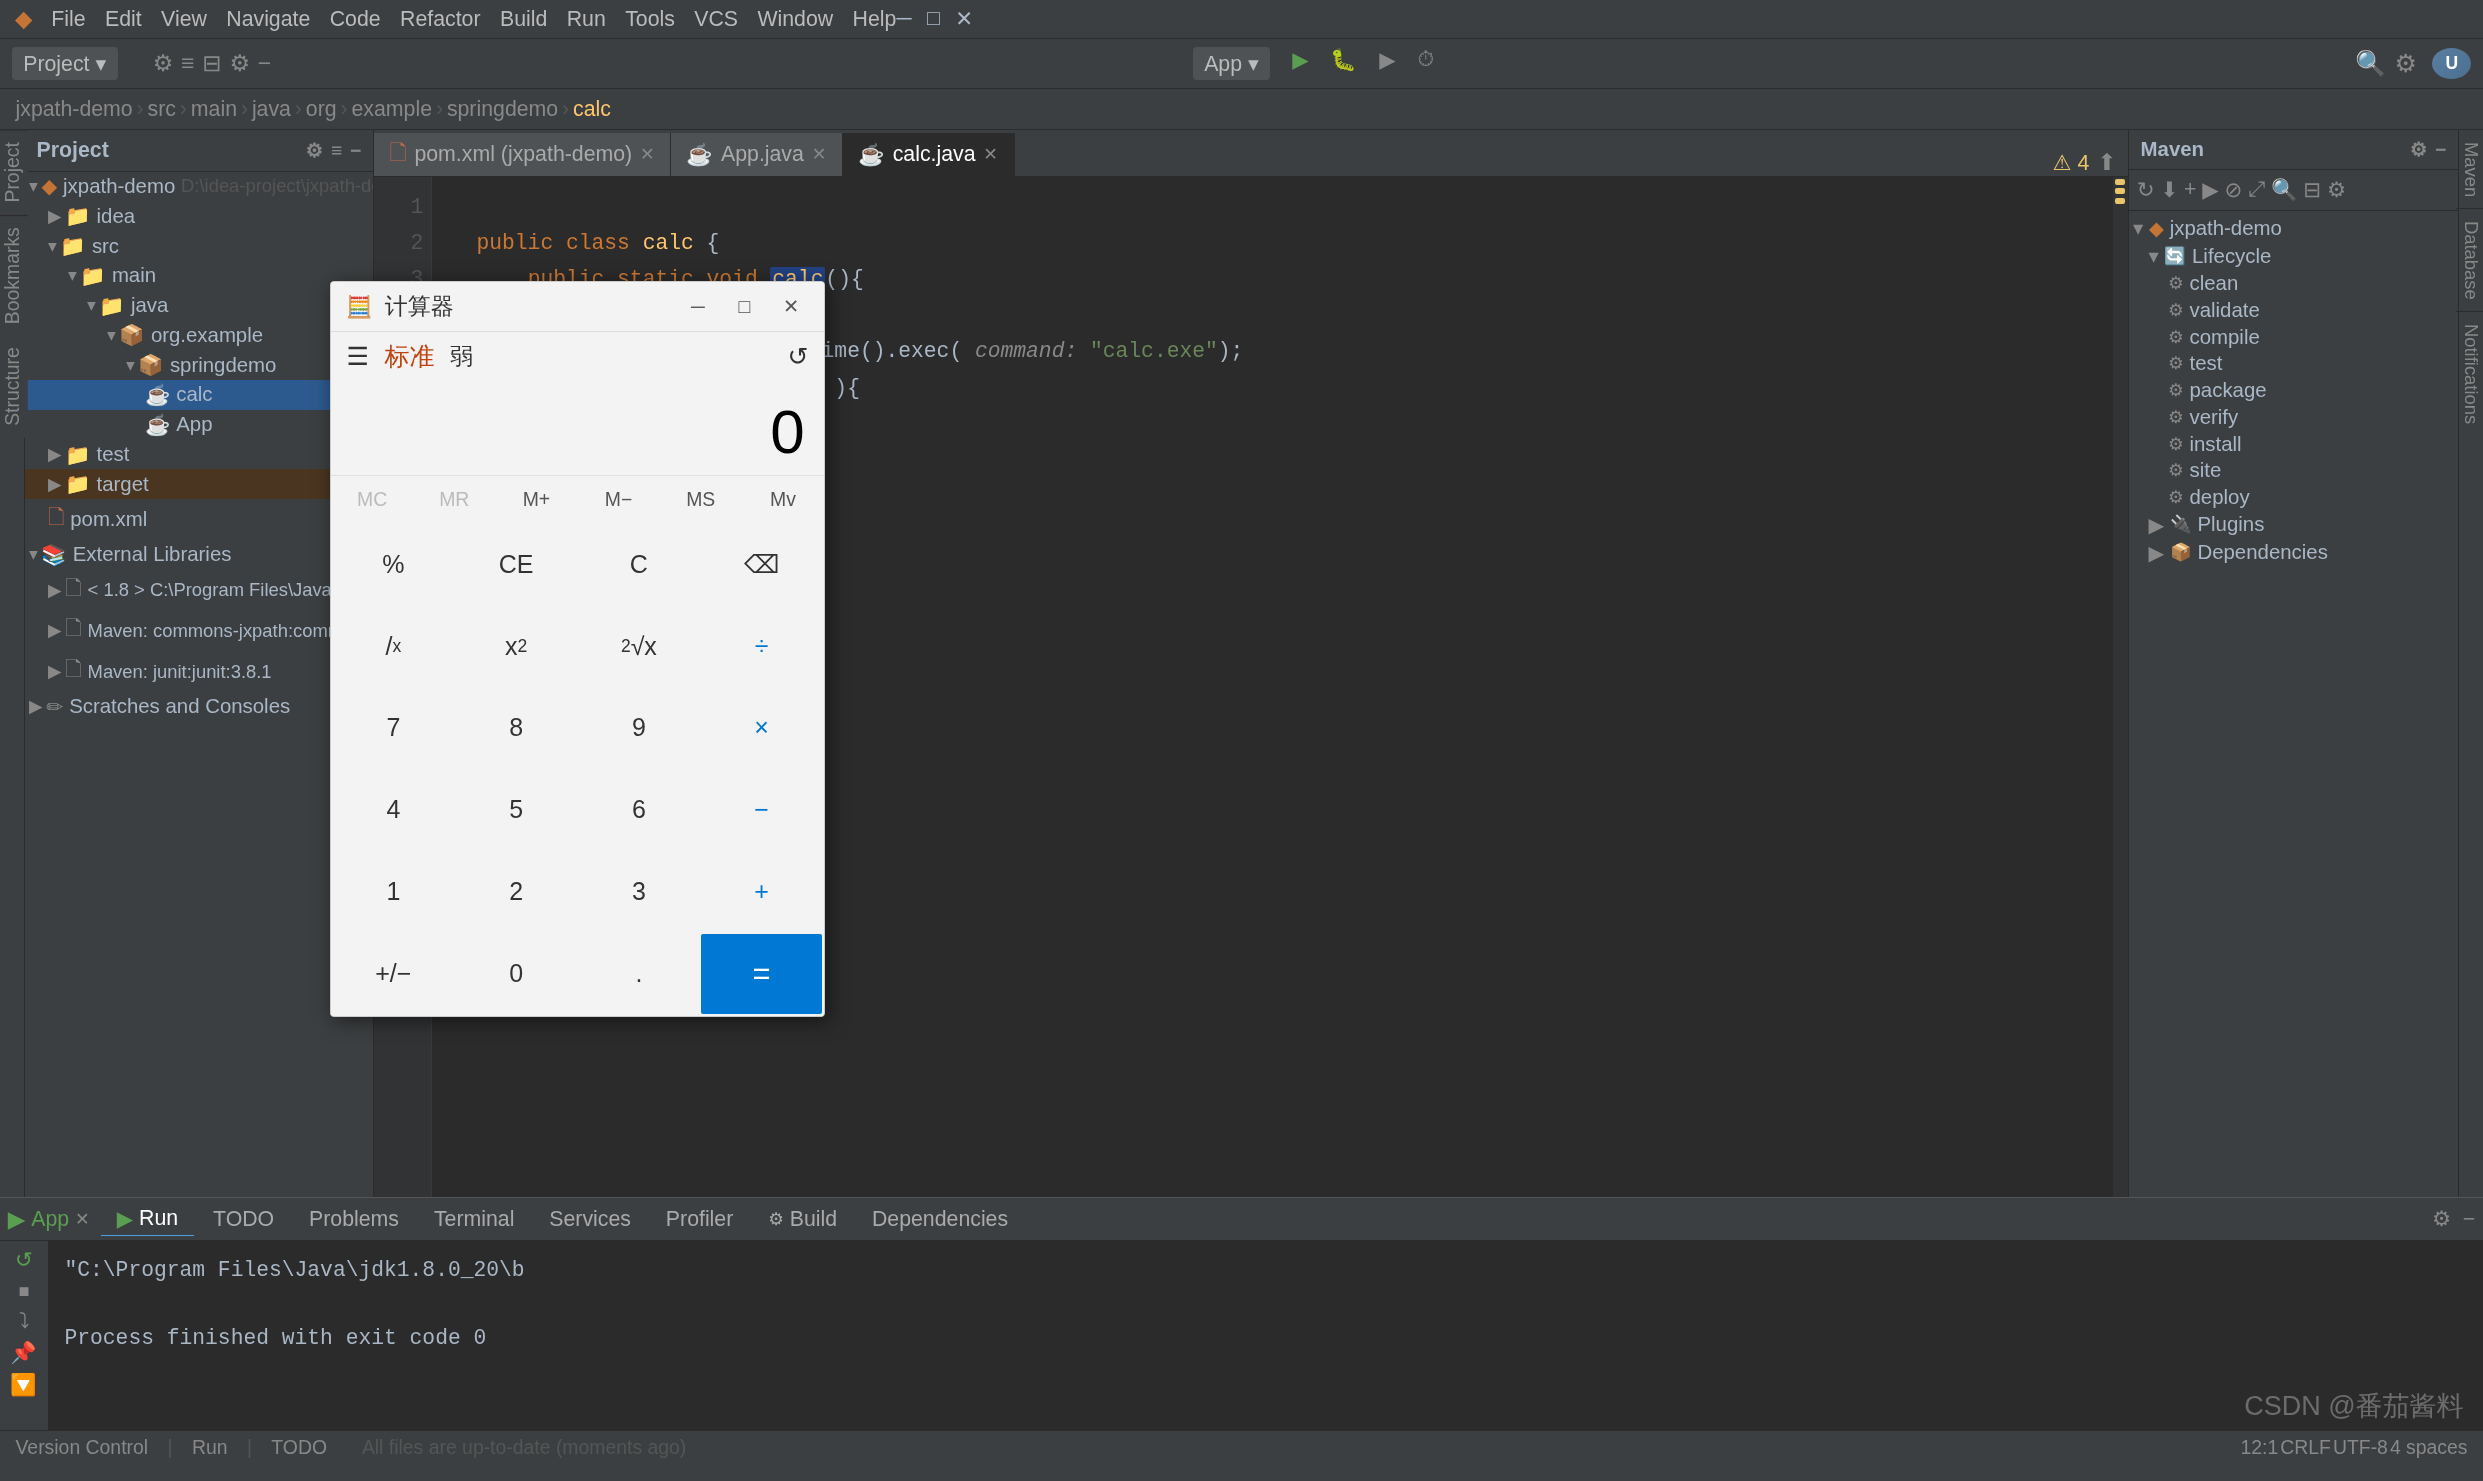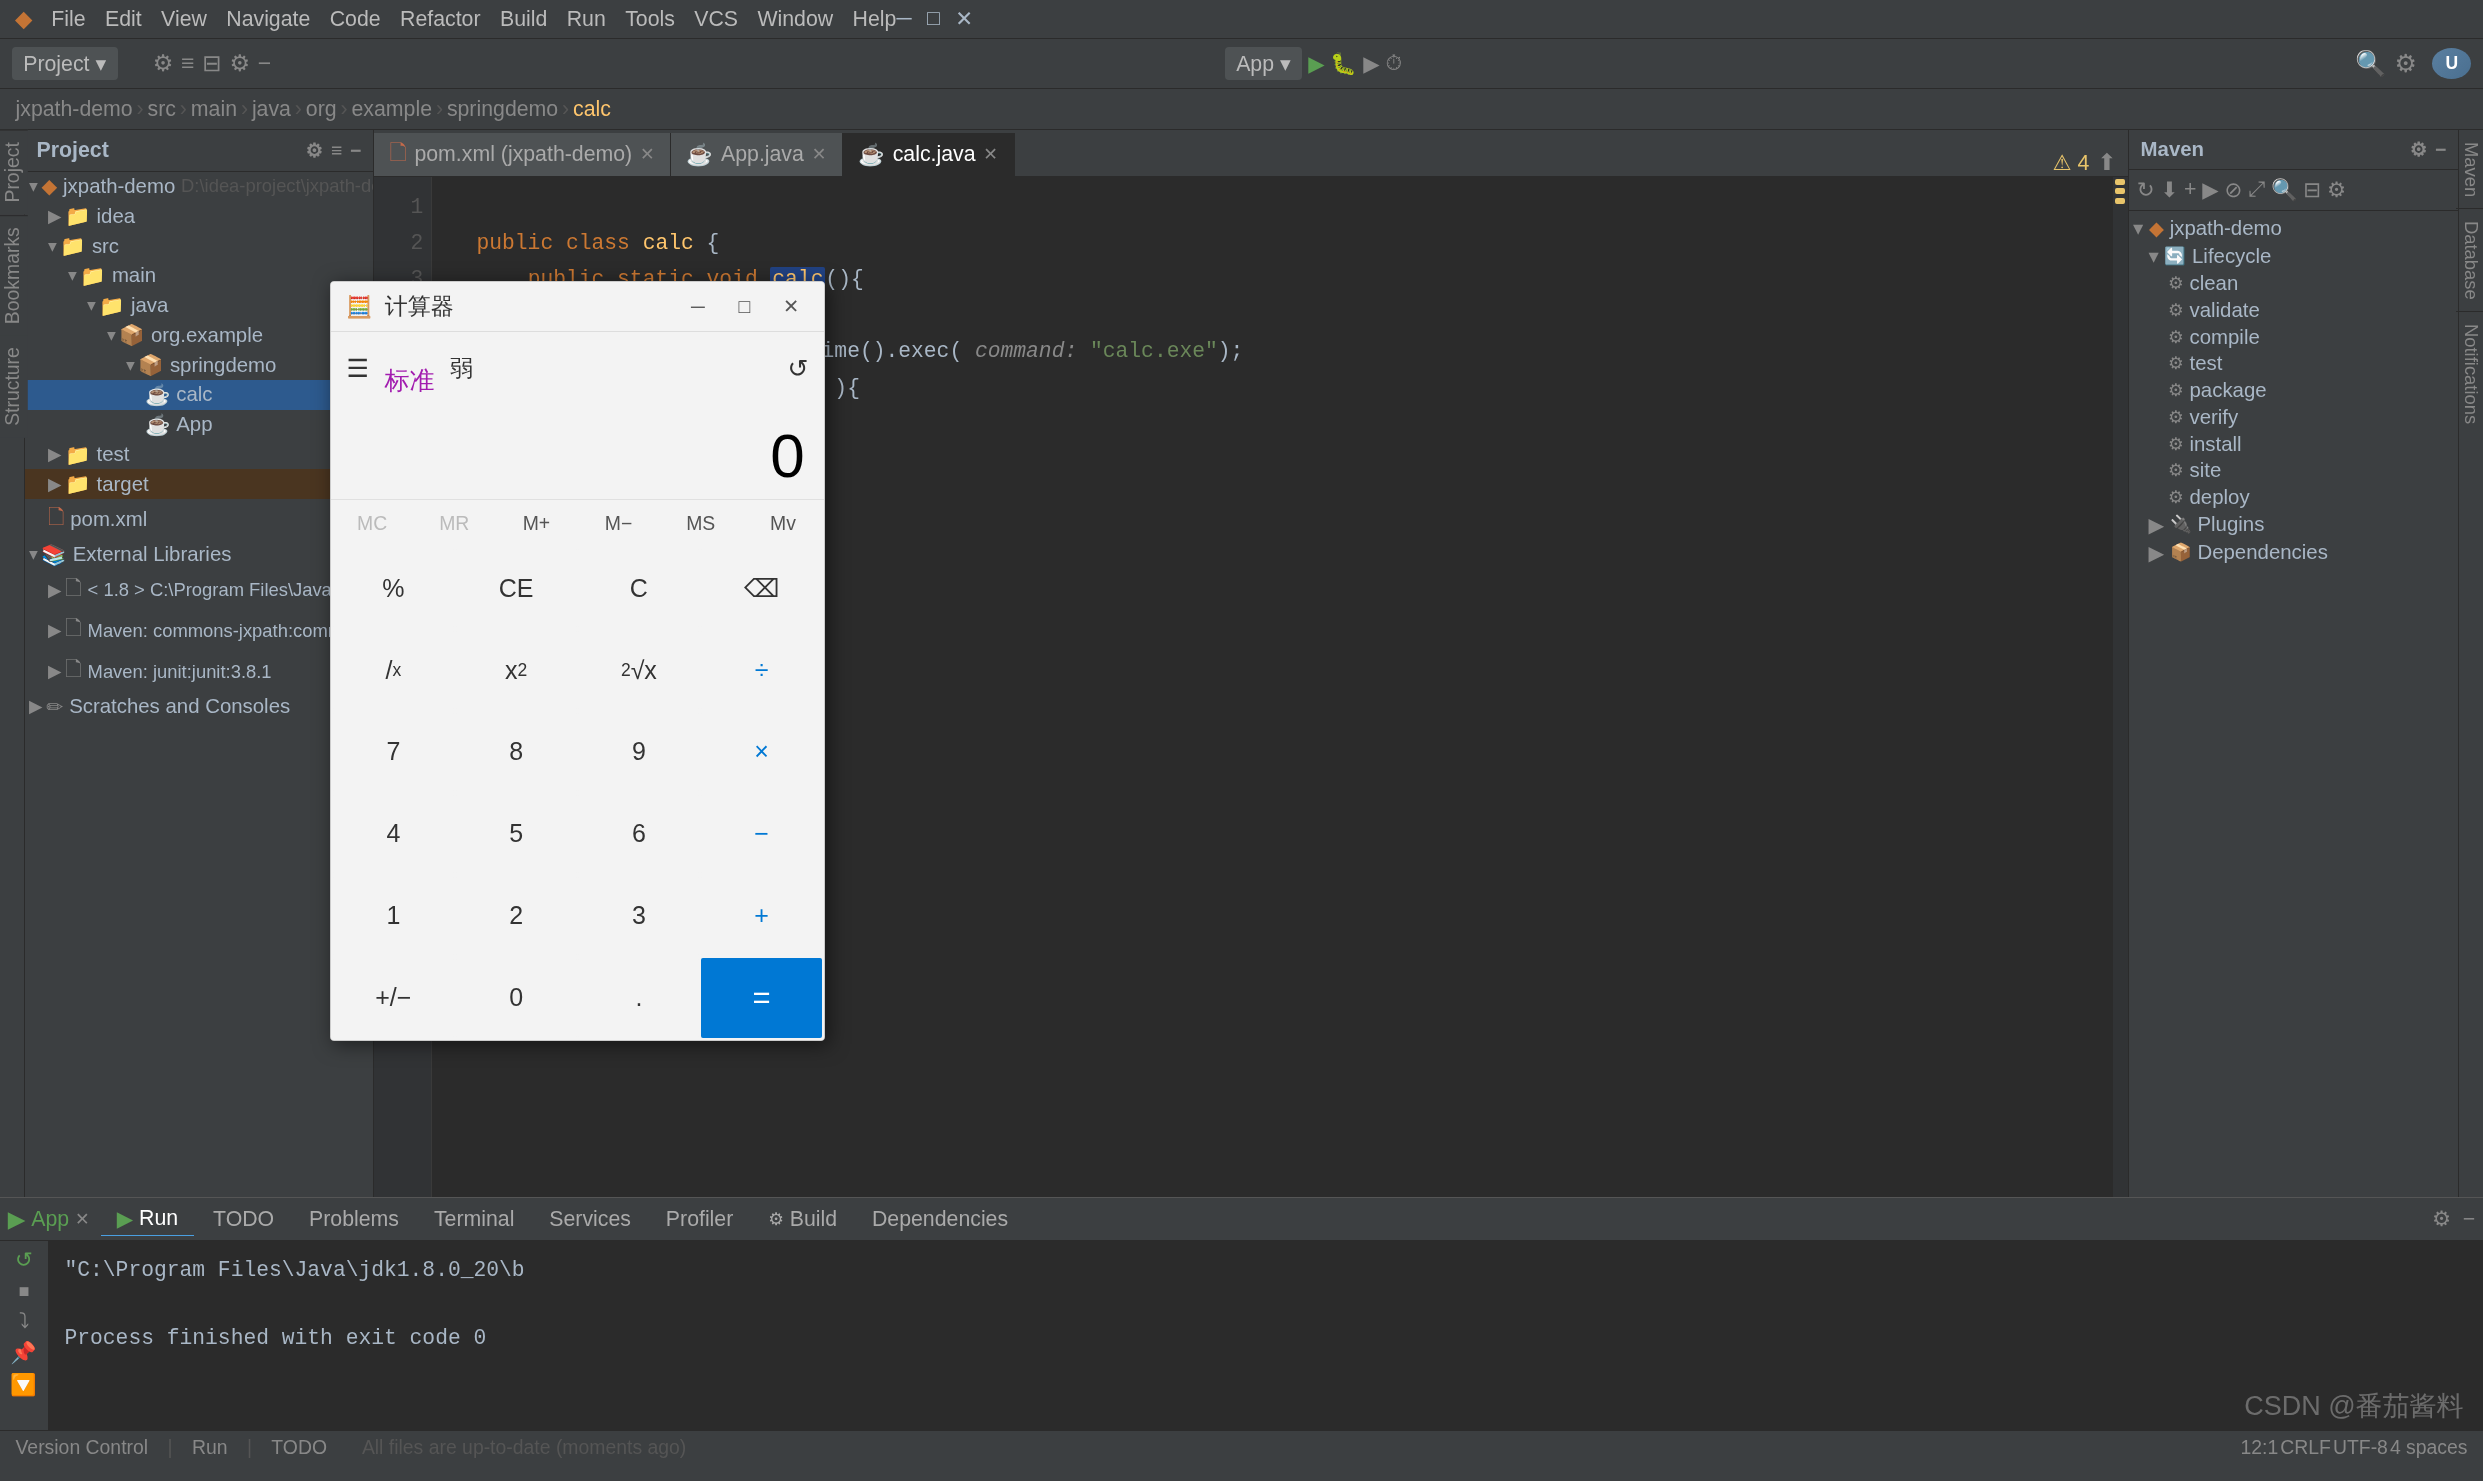--- a/index.html
+++ b/index.html
@@ -290,21 +290,21 @@
     }
 
     .calc-header {
       display: flex;
       align-items: center;
       padding: 7.8px 15.5px;
       gap: 15.5px;
       background: #f3f3f3;
     }
     .calc-menu-icon { font-size: 25px; color: #333; cursor: pointer; }
-    .calc-mode { font-size: 25px; color: #a21caf; font-weight: 500; margin-top: 24px; }
+    .calc-mode { font-size: 25px; color: #c2410c; font-weight: 500; }
     .calc-mode-2 { font-size: 23px; color: #333; cursor: pointer; }
     .calc-history { margin-left: auto; font-size: 25px; color: #333; cursor: pointer; }
 
     .calc-display {
       background: #f3f3f3;
       padding: 15.5px 19.4px 7.8px;
       text-align: right;
       font-size: 62px;
       color: #000;
       min-height: 87px;
@@ -408,21 +408,21 @@
 
 <div class="toolbar">
   <span style="font-size:21.3px;background:#4e5254;padding:3.9px 11.6px;border-radius:3.9px;color:#bbb;cursor:pointer;">Project ▾</span>
   <span style="width:19.4px;"></span>
   <span style="color:#888;cursor:pointer;">⚙</span>
   <span style="color:#888;cursor:pointer;">≡</span>
   <span style="color:#888;cursor:pointer;">⊟</span>
   <span style="color:#888;cursor:pointer;">⚙</span>
   <span style="color:#888;cursor:pointer;">−</span>
   <div style="flex:1;"></div>
-  <span style="display:flex;align-items:center;gap:6px;color:#bbb;font-size:21.3px;">
+  <span style="display:flex;align-items:flex-start;gap:22px;color:#bbb;font-size:21.3px;">
     <span style="background:#4e5254;padding:3.9px 11.6px;border-radius:3.9px;cursor:pointer;">App ▾</span>
     <span style="color:#5a9e52;cursor:pointer;">▶</span>
     <span style="color:#5a9e52;cursor:pointer;">🐛</span>
     <span style="color:#888;cursor:pointer;">▶</span>
     <span style="color:#888;cursor:pointer;">⏱</span>
   </span>
   <div style="flex:1;"></div>
   <span style="color:#888;cursor:pointer;font-size:25px;">🔍</span>
   <span style="color:#888;cursor:pointer;font-size:25px;">⚙</span>
   <div style="width:39px;height:31px;border-radius:50%;background:linear-gradient(135deg,#5a7fa0,#4a6f90);display:flex;align-items:center;justify-content:center;margin-left:7.8px;cursor:pointer;">

